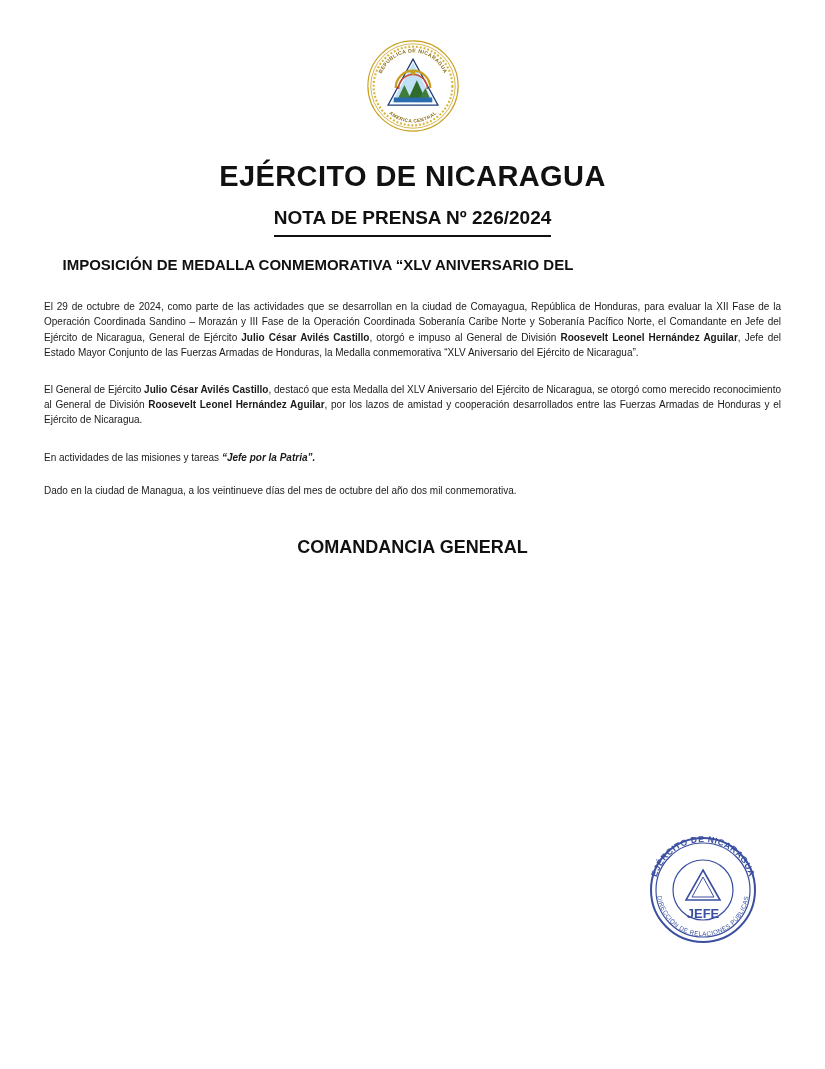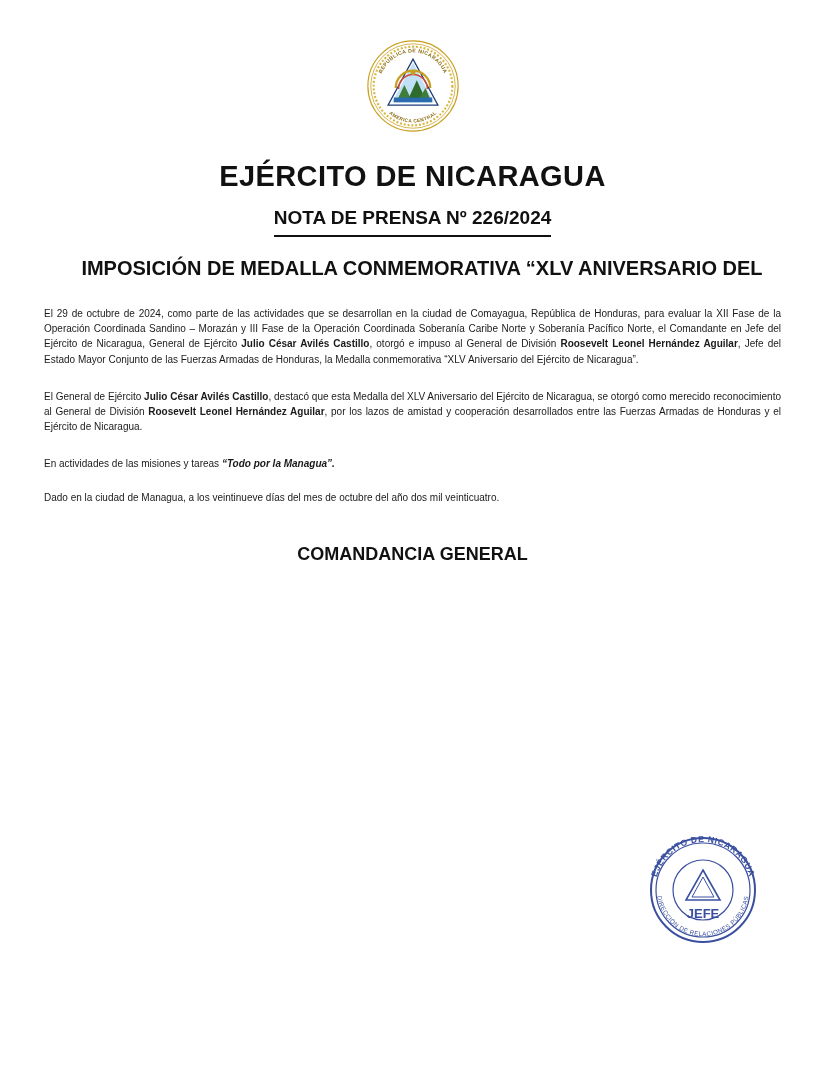--- a/index.html
+++ b/index.html
@@ -50,22 +50,22 @@
     font-size: 19px;
     font-weight: bold;
     margin: 0 0 26px 0;
     color: #111;
   }
   .doc-subtitle span.u {
     border-bottom: 2px solid #111;
     padding-bottom: 7px;
   }
   .doc-heading {
-    text-align: right;
-    font-size: 20px;
+    text-align: left;
+    font-size: 15px;
     font-weight: bold;
     line-height: 1.35;
     margin: 0 auto 24px auto;
     max-width: 700px;
     color: #111;
   }
 
   
   .para {
     font-size: 10px;
@@ -143,22 +143,22 @@
   <h1 class="doc-title">EJÉRCITO DE NICARAGUA</h1>
   <div class="doc-subtitle">
     <span class="u">NOTA DE PRENSA Nº 226/2024</span>
   </div>
   <div class="doc-heading">
     <div>IMPOSICIÓN DE MEDALLA CONMEMORATIVA “XLV ANIVERSARIO DEL</div>
   </div>
 
   <p class="para"><span>El 29 de octubre de 2024, como parte de las actividades que se desarrollan en la ciudad de Comayagua, República de Honduras, para evaluar la XII Fase de la Operación Coordinada Sandino – Morazán y III Fase de la Operación Coordinada Soberanía Caribe Norte y Soberanía Pacífico Norte, el Comandante en Jefe del Ejército de Nicaragua, General de Ejército </span><b>Julio César Avilés Castillo</b><span>, otorgó e impuso al General de División </span><b>Roosevelt Leonel Hernández Aguilar</b><span>, Jefe del Estado Mayor Conjunto de las Fuerzas Armadas de Honduras, la Medalla conmemorativa “XLV Aniversario del Ejército de Nicaragua”.</span></p>
   <p class="para"><span>El General de Ejército </span><b>Julio César Avilés Castillo</b><span>, destacó que esta Medalla del XLV Aniversario del Ejército de Nicaragua, se otorgó como merecido reconocimiento al General de División </span><b>Roosevelt Leonel Hernández Aguilar</b><span>, por los lazos de amistad y cooperación desarrollados entre las Fuerzas Armadas de Honduras y el Ejército de Nicaragua.</span></p>
-  <p class="para para-tight"><span>En actividades de las misiones y tareas </span><i>“Todo por la Managua”.</i></p>
-  <p class="para"><span>Dado en la ciudad de Managua, a los veintinueve días del mes de octubre del año dos mil veinticuatro.</span></p>
+  <p class="para para-tight"><span>En actividades de las misiones y tareas </span><i>“Jefe por la Patria”.</i></p>
+  <p class="para"><span>Dado en la ciudad de Managua, a los veintinueve días del mes de octubre del año dos mil conmemorativa.</span></p>
 
   <div class="sign-block">
     <div>COMANDANCIA GENERAL</div>
   </div>
 
   <div class="seal-wrap">
     <svg viewBox="0 0 128 128" width="128" height="128" aria-hidden="true">
       <defs>
         <path id="sealTop" d="M 16,64 A 48,48 0 0 1 112,64"></path>
         <path id="sealBot" d="M 18,64 A 46,46 0 0 0 110,64"></path>

